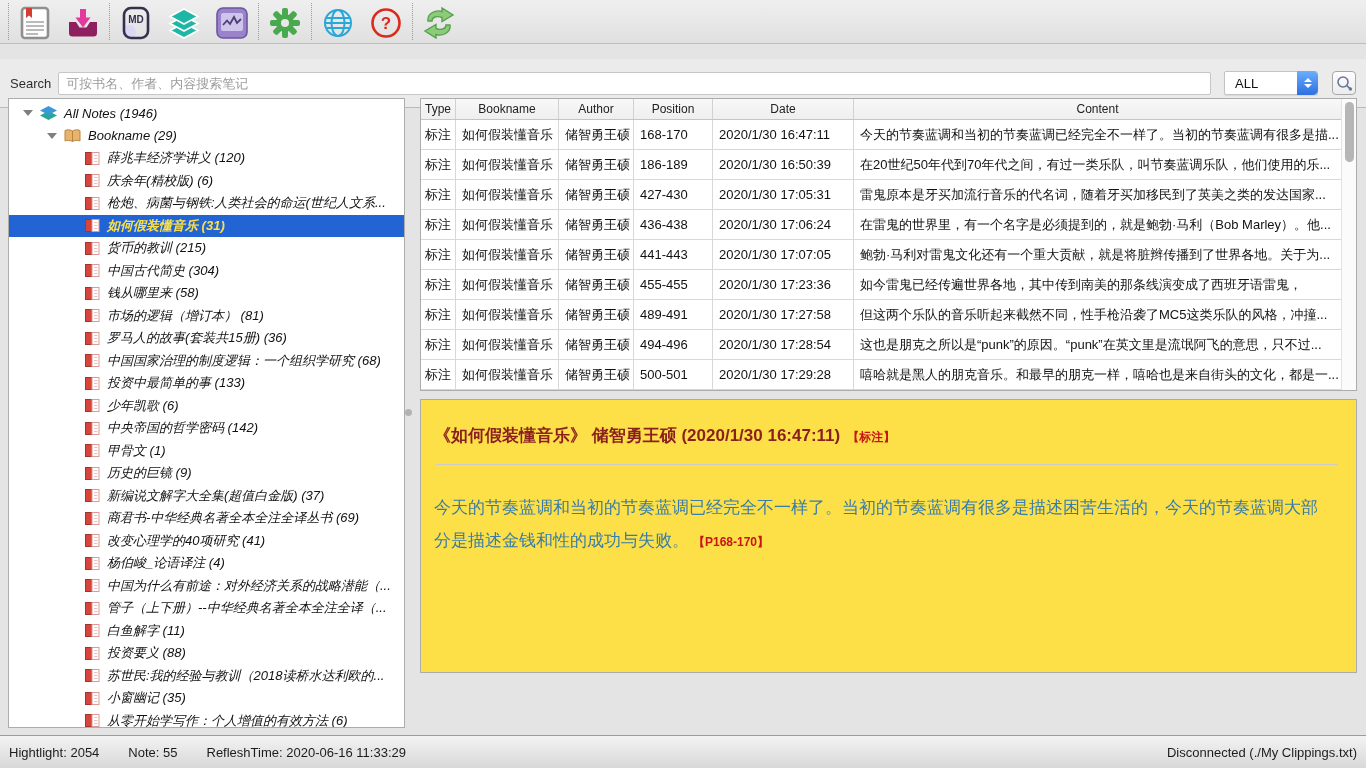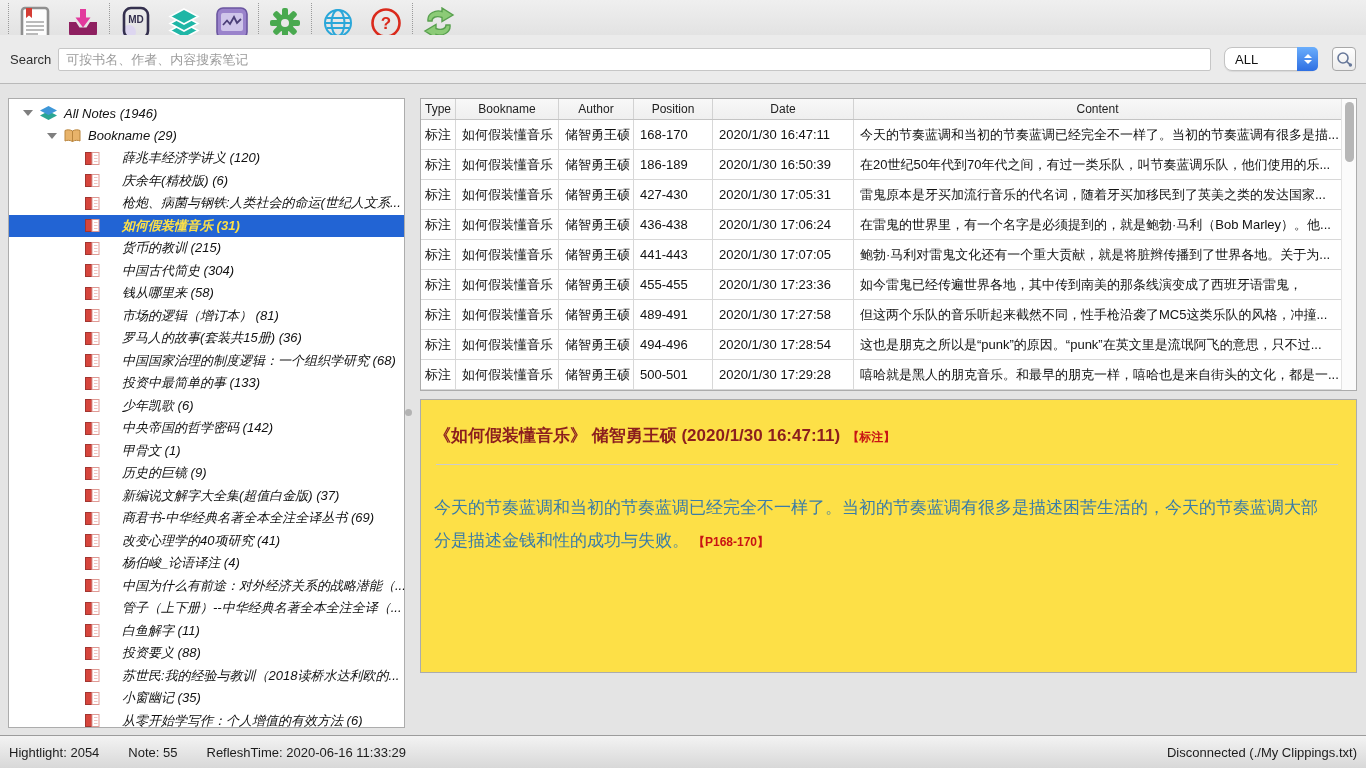--- a/index.html
+++ b/index.html
@@ -7,43 +7,43 @@
   body { position:relative; overflow:hidden; background:#e4e4e4; font-family:"Liberation Sans",sans-serif; }
 
   
   .toolbar { position:absolute; left:0; top:0; width:100%; height:44px;
     background:linear-gradient(#efefef,#e0e0e0); border-bottom:1px solid #bdbdbd;
     display:flex; align-items:flex-end; padding-left:6px; }
   .tool { width:48px; height:40px; display:flex; align-items:center; justify-content:center; }
   .tsep { align-self:stretch; margin:3px 2px; border-left:1px dotted #9a9a9a; }
 
   
-  .searchbar { position:absolute; left:0; top:35px; width:100%; height:49px; background:#ebebeb;
+  .searchbar { position:absolute; left:0; top:59px; width:100%; height:49px; background:#ebebeb;
     border-bottom:1px solid #b9b9b9; display:flex; align-items:center; padding:0 10px; }
   .search-label { font-size:13px; color:#2e2e2e; margin-right:7px; }
   .search-input { width:1263px; height:23px; border:1px solid #c6c6c6; background:#fff;
     font-size:13px; padding:0 7px; border-radius:2px; outline:none; font-family:inherit; }
   .search-input::placeholder { color:#9b9b9b; }
   .dropdown { position:relative; width:102px; height:24px; margin-left:13px; background:#fff;
-    border:1px solid #c3c3c3; border-radius:8px; box-shadow:0 1px 1px rgba(0,0,0,.08);
+    border:1px solid #c3c3c3; border-radius:2px; box-shadow:0 1px 1px rgba(0,0,0,.08);
     display:flex; align-items:center; font-size:13px; color:#111; padding-left:10px; }
   .stepper { position:absolute; right:-1px; top:-1px; width:21px; height:24px;
     border-radius:0 5px 5px 0; background:linear-gradient(#6aaefc,#2e6fe2);
     display:flex; flex-direction:column; align-items:center; justify-content:center; gap:2px; }
   .chev-up { width:0; height:0; border-left:4px solid transparent; border-right:4px solid transparent; border-bottom:4px solid #fff; }
   .chev-down { width:0; height:0; border-left:4px solid transparent; border-right:4px solid transparent; border-top:4px solid #fff; }
   .search-btn { width:26px; height:24px; margin-left:14px; border:1px solid #a8a8a8; border-radius:4px;
     background:linear-gradient(#fefefe,#ececec); display:flex; align-items:center; justify-content:center; }
 
   
   .sidebar { position:absolute; left:8px; top:98px; width:397px; height:630px; background:#fff;
     border:1px solid #acacac; overflow:hidden;font-style:italic; }
   .tree { padding-top:3px; font-size:13px; color:#111; }
   .tree-row { height:22.5px; display:flex; align-items:center; white-space:nowrap; overflow:hidden; }
-  .lvl0 { padding-left:14px; } .lvl1 { padding-left:38px; } .lvl2 { padding-left:76px;gap:15px; }
+  .lvl0 { padding-left:14px; } .lvl1 { padding-left:38px; } .lvl2 { padding-left:76px; }
   .arrow { width:0; height:0; border-left:5px solid transparent; border-right:5px solid transparent;
     border-top:6px solid #7f7f7f; margin-right:7px; }
   .tree-label { margin-left:7px; }
   .tree-row.selected { background:#2264d4; color:#fde047; font-weight:bold; }
   .tree-row svg { flex:0 0 auto; }
 
   
   .table-pane { position:absolute; left:420px; top:98px; width:937px; height:293px; background:#fff;
     border:1px solid #acacac; overflow:hidden; }
   .thead { display:flex; height:21px; background:linear-gradient(#f8f8f8,#efefef);

